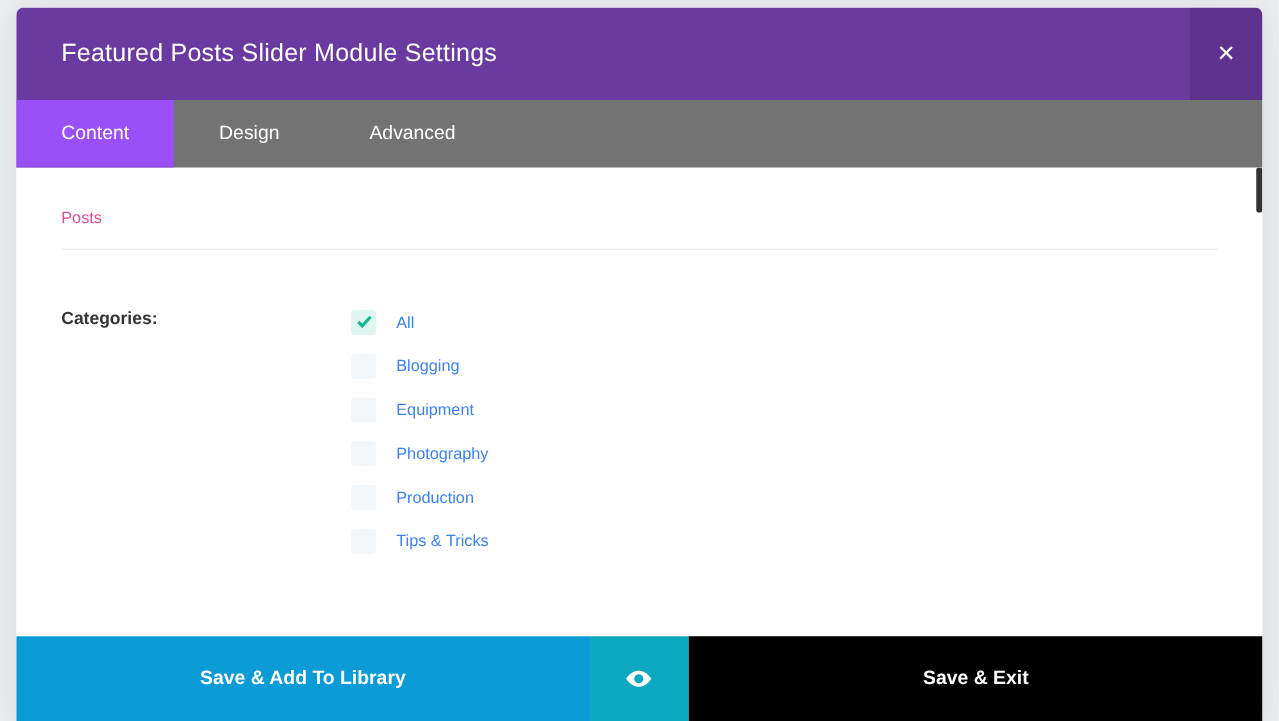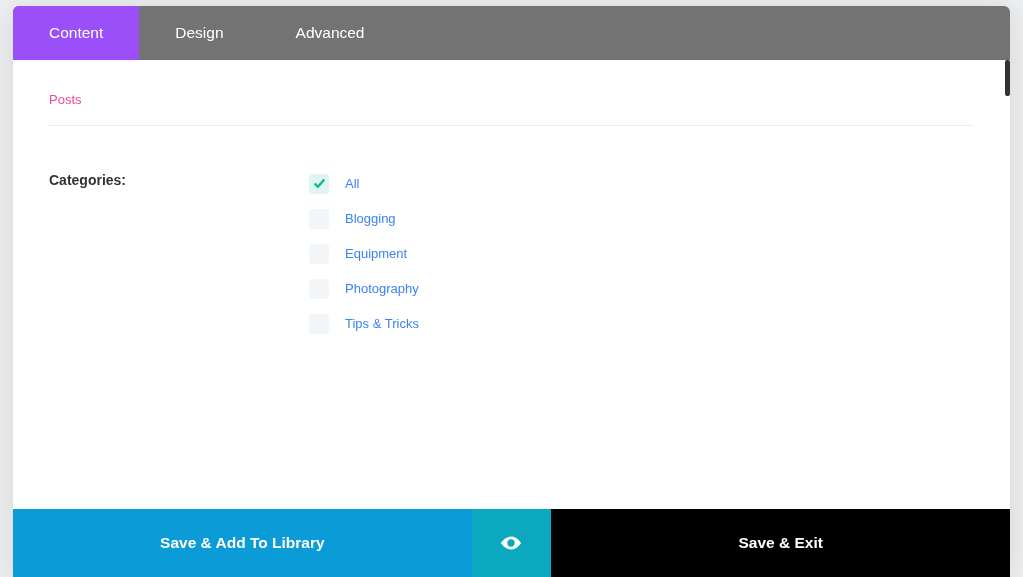--- a/index.html
+++ b/index.html
@@ -75,21 +75,20 @@
   .section-title {
     color: #ec4899;
     font-size: 13px;
     font-weight: 400;
     padding-bottom: 18px;
     border-bottom: 1px solid #ececec;
     margin-bottom: 40px;
   }
   .field-row {
     display: flex;
-    gap: 28px;
   }
   .field-label {
     width: 232px;
     font-size: 14px;
     font-weight: 600;
     color: #333;
     padding-top: 6px;
   }
   .field-control {
     flex: 1;
@@ -175,20 +174,26 @@
     height: 36px;
     background: #333;
     border-radius: 2px;
   }
 </style>
 </head>
 <body>
 
 <div class="modal">
 
+  <div class="titlebar">
+    <h1>Featured Posts Slider Module Settings</h1>
+    <div class="close-btn">
+      <span>✕</span>
+    </div>
+  </div>
 
   <div class="tabs">
     <div class="tab active">
       <span>Content</span>
     </div>
     <div class="tab">
       <span>Design</span>
     </div>
     <div class="tab">
       <span>Advanced</span>
@@ -228,20 +233,26 @@
         </div>
 
 
         <div class="checkbox-row">
           <div class="cb">
             
           </div>
           <span class="cb-label">Photography</span>
         </div>
 
+        <div class="checkbox-row">
+          <div class="cb">
+            
+          </div>
+          <span class="cb-label">Production</span>
+        </div>
 
         <div class="checkbox-row">
           <div class="cb">
             
           </div>
           <span class="cb-label">Tips &amp; Tricks</span>
         </div>
 
       </div>
     </div>

